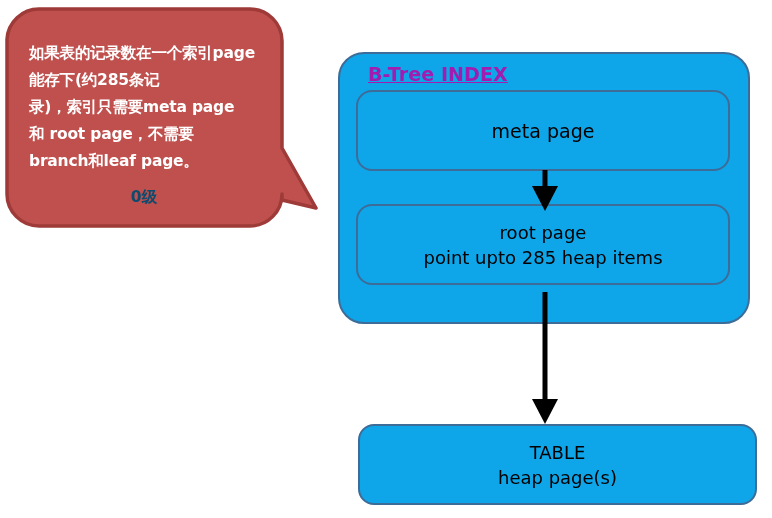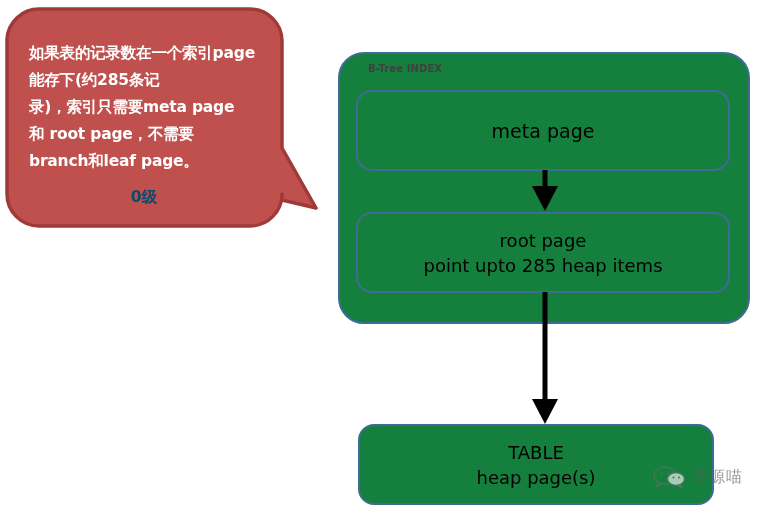--- a/index.html
+++ b/index.html
@@ -52,45 +52,45 @@
     font-family: "DejaVu Sans", "Liberation Sans", sans-serif;
     font-weight: 600;
   }
 
   
   .rbox {
     position: absolute;
     box-sizing: border-box;
     border: 2.4px solid #3E6C99;
     border-radius: 16px;
-    background: #15803d;
+    background: #0ea5e9;
   }
   .rbox-outer {
     left: 338px;
     top: 52px;
     width: 412px;
     height: 272px;
     border-radius: 26px;
   }
   .rbox-meta {
     left: 356px;
     top: 90px;
     width: 374px;
     height: 81px;
   }
   .rbox-root {
     left: 356px;
-    top: 212px;
+    top: 204px;
     width: 374px;
     height: 81px;
   }
   .rbox-table {
     left: 358px;
     top: 424px;
-    width: 356px;
+    width: 399px;
     height: 81px;
   }
 
   .box-label {
     position: absolute;
     left: 0;
     right: 0;
     top: 50%;
     transform: translateY(-50%);
     text-align: center;
@@ -102,25 +102,26 @@
   }
   .box-label.two-line {
     font-size: 18px;
     line-height: 25px;
   }
 
   .container-title {
     position: absolute;
     left: 368px;
     top: 63px;
-    color: #404040;
-    font-size: 10px;
+    color: #a21caf;
+    font-size: 19px;
     font-weight: 700;
     font-family: "DejaVu Sans", "Liberation Sans", sans-serif;
     letter-spacing: 0.1px;
+    text-decoration: underline;
   }
 
   
   .arrow-svg {
     position: absolute;
     left: 0;
     top: 0;
     width: 772px;
     height: 518px;
     pointer-events: none;
@@ -191,27 +192,14 @@
       <line x1="545" y1="170" x2="545" y2="196" stroke="#000000" stroke-width="5"></line>
       <polygon points="545,211 532,186 558,186" fill="#000000"></polygon>
     </g>
 
     <g>
       <line x1="545" y1="292" x2="545" y2="408" stroke="#000000" stroke-width="5"></line>
       <polygon points="545,424 532,399 558,399" fill="#000000"></polygon>
     </g>
   </svg>
 
-  <div class="watermark">
-    <svg width="34" height="22" viewBox="0 0 34 22">
-      <ellipse cx="13" cy="9.5" rx="11" ry="8.5" fill="none" stroke="#6a6a6a" stroke-width="1.3"></ellipse>
-      <path d="M 7,16 L 4,21 L 10,18 Z" fill="none" stroke="#6a6a6a" stroke-width="1.3" stroke-linejoin="round"></path>
-      <circle cx="9.5" cy="7.5" r="1.15" fill="#6a6a6a"></circle>
-      <circle cx="16.5" cy="7.5" r="1.15" fill="#6a6a6a"></circle>
-      <ellipse cx="24" cy="13" rx="8.5" ry="6.5" fill="#ffffff" stroke="#6a6a6a" stroke-width="1.3"></ellipse>
-      <path d="M 28,18.5 L 31,22 L 26,20 Z" fill="#ffffff" stroke="#6a6a6a" stroke-width="1.3" stroke-linejoin="round"></path>
-      <circle cx="21.5" cy="11.5" r="0.95" fill="#6a6a6a"></circle>
-      <circle cx="27" cy="11.5" r="0.95" fill="#6a6a6a"></circle>
-    </svg>
-    <span class="watermark-text">开源喵</span>
-  </div>
 
 </div>
 
 </body></html>

